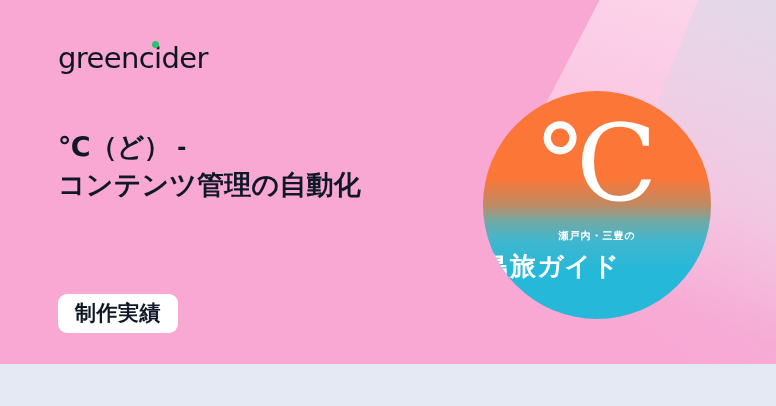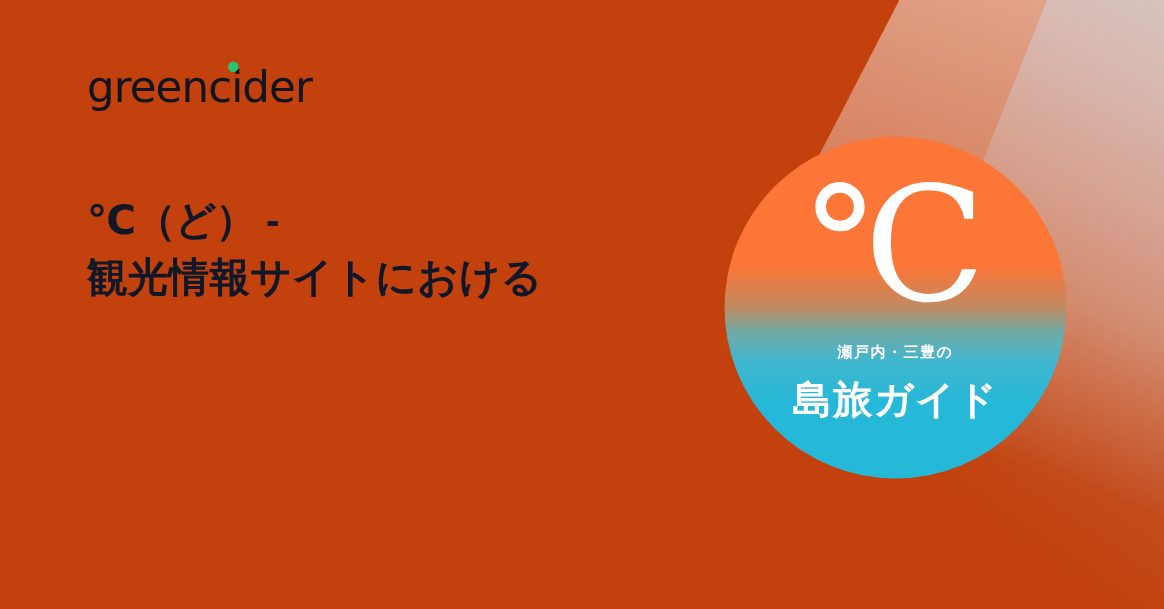--- a/index.html
+++ b/index.html
@@ -11,22 +11,22 @@
     width: 776px;
     height: 406px;
     overflow: hidden;
     font-family: "Liberation Sans", "DejaVu Sans", sans-serif;
     background: #e4e9f3;
   }
 
   .card {
     position: relative;
     width: 776px;
-    height: 406px;
-    background: #c2410c;
+    height: 364px;
+    background: #f9a8d4;
     overflow: hidden;
   }
 
   
   .bg-wedge {
     position: absolute;
     top: 0;
     right: 0;
     width: 420px;
     height: 406px;
@@ -149,21 +149,21 @@
     font-size: 10px;
     font-weight: 700;
     letter-spacing: 1px;
     line-height: 1.2;
   }
   .emblem-main {
     position: absolute;
     left: 0;
     right: 0;
     top: 160px;
-    text-align: center;
+    text-align: left;
     color: #ffffff;
     font-size: 26px;
     font-weight: 700;
     letter-spacing: 1px;
     line-height: 1.2;
   }
 </style>
 </head>
 <body>
 
@@ -172,23 +172,24 @@
   <div class="bg-wedge"></div>
   <div class="bg-wedge2"></div>
 
   <div class="logo">
     <span class="logo-text">greencider</span>
     <span class="logo-dot"></span>
   </div>
 
   <div class="headline">
     <span class="line line-1">℃（ど） -</span>
-    <span class="line line-3">観光情報サイトにおける</span>
+    <span class="line line-3">コンテンツ管理の自動化</span>
   </div>
 
+  <div class="badge">制作実績</div>
 
   <div class="emblem">
     <div class="emblem-degc">℃</div>
     <div class="emblem-sub">瀬戸内・三豊の</div>
     <div class="emblem-main">島旅ガイド</div>
   </div>
 
 </div>
 
 </body></html>

